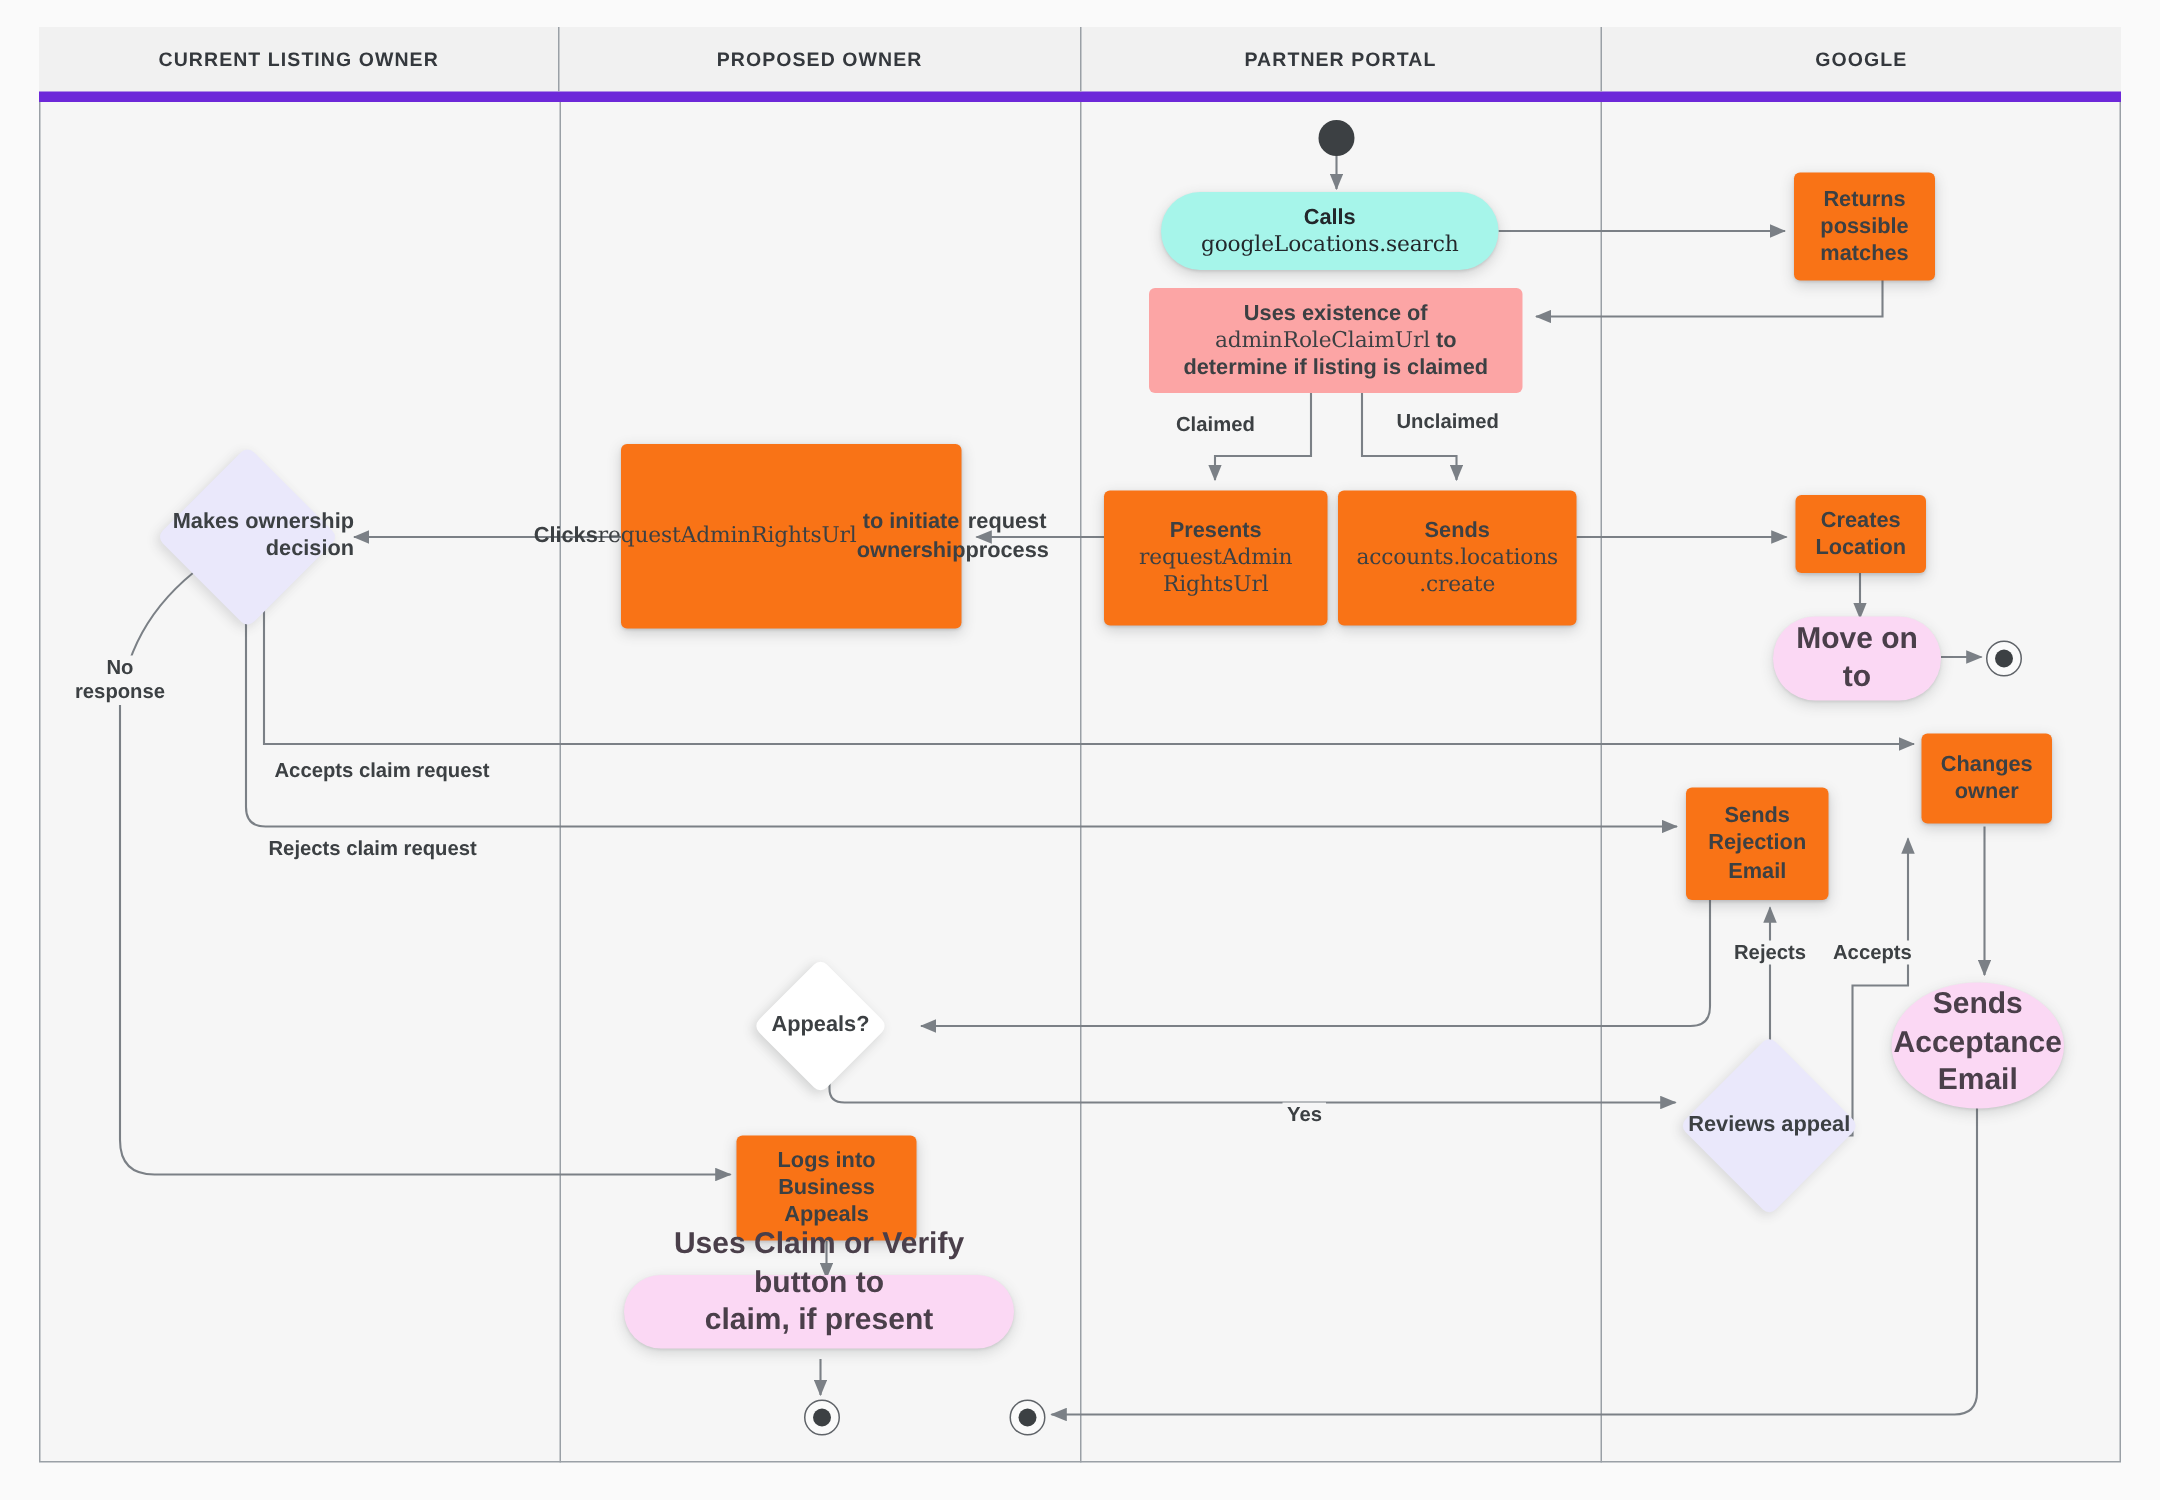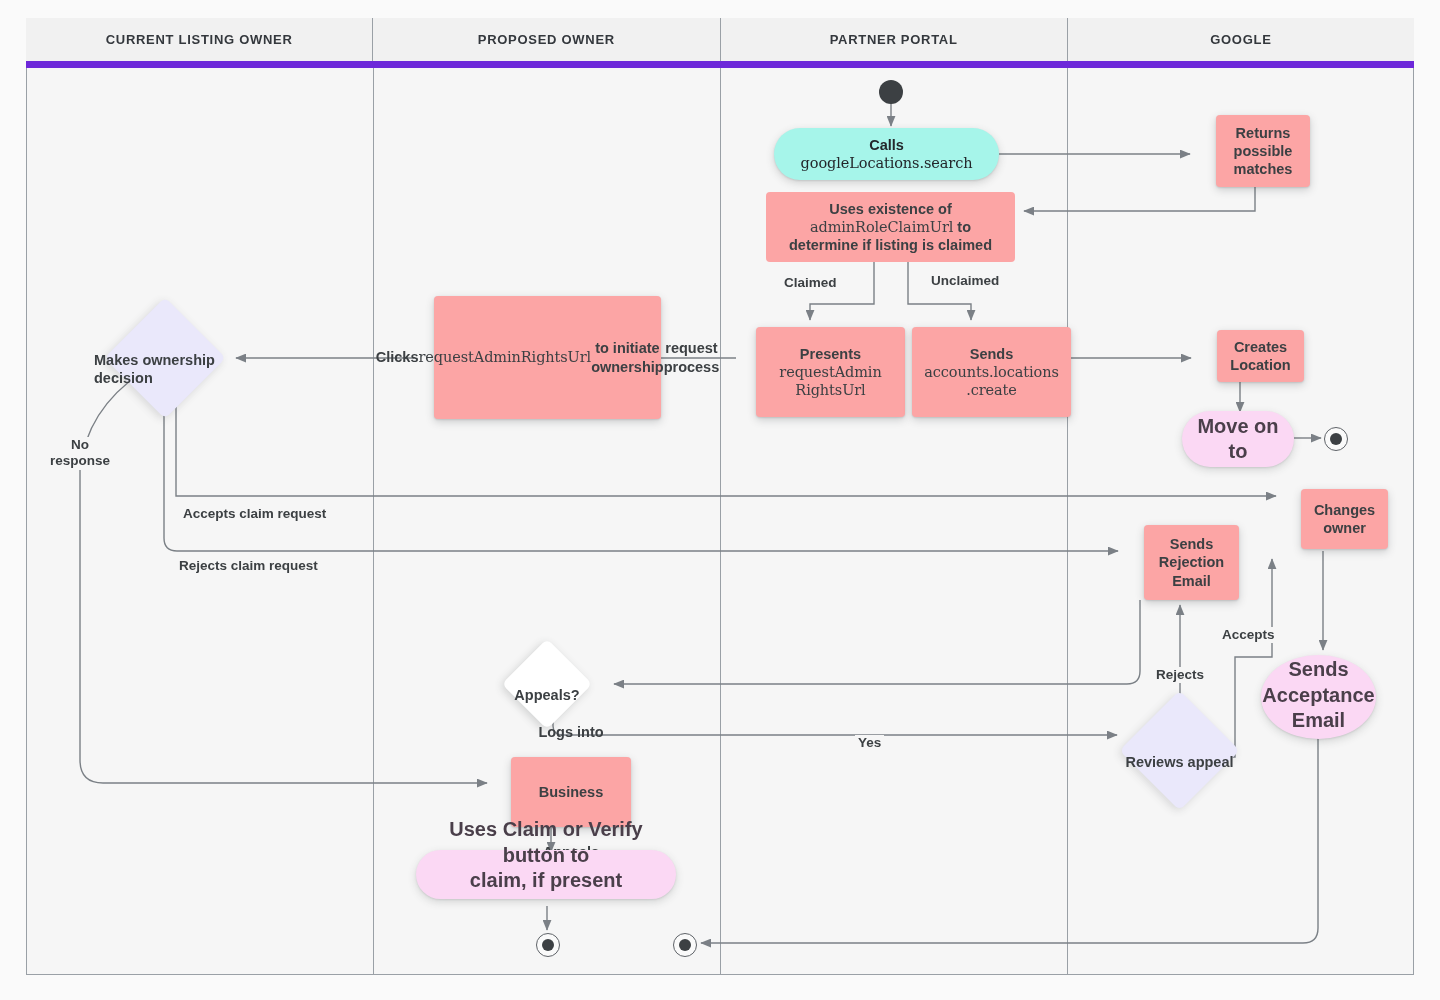--- a/index.html
+++ b/index.html
@@ -34,45 +34,45 @@
   .wire{fill:none;stroke:#7b8086;stroke-width:1.4;}
 
   
   .node{position:absolute;box-sizing:border-box;display:flex;align-items:center;
         justify-content:center;text-align:center;line-height:1.26;}
   .node .t{display:block;}
   .b{font-weight:700;}
   .mono{font-family:"DejaVu Serif", serif;font-weight:400;letter-spacing:-0.1px;}
 
   .rect{
-    background:#fca5a5;border-radius:4px;
+    background:#f97316;border-radius:4px;
     box-shadow:0 3px 9px rgba(60,64,67,.22), 0 1px 2px rgba(60,64,67,.16);
-    font-size:14.5px;font-weight:700;color:#3c4043;padding:6px 8px;margin-left:20px;
+    font-size:14.5px;font-weight:700;color:#3c4043;padding:6px 8px;
   }
   .pill-cyan{
     background:#a6f5ea;border-radius:999px;padding:6px 14px;
     box-shadow:0 3px 9px rgba(60,64,67,.2), 0 1px 2px rgba(60,64,67,.14);
     font-size:14.5px;color:#23272b;
   }
   .pill-pink{
     background:#fbd8f4;border-radius:999px;padding:6px 14px;
     box-shadow:0 3px 9px rgba(60,64,67,.18), 0 1px 2px rgba(60,64,67,.12);
     font-size:20px;font-weight:700;color:#4a3f4a;justify-content:flex-end;
   }
   .box-lav{
     background:#fca5a5;border-radius:4px;padding:6px 10px;
     font-size:14.5px;font-weight:700;color:#3c4043;
   }
   .diamond-wrap{position:absolute;}
   .diamond-shape{position:absolute;left:0;top:0;width:100%;height:100%;
     transform:rotate(45deg);border-radius:6px;}
   .dia-lav{background:#eae8fb;box-shadow:0 3px 8px rgba(60,64,67,.16);}
   .dia-white{background:#ffffff;box-shadow:0 3px 8px rgba(60,64,67,.2);}
-  .diamond-label{position:absolute;left:0;top:12px;width:100%;height:100%;
-    display:flex;align-items:center;justify-content:center;text-align:left;
+  .diamond-label{position:absolute;left:0;top:0;width:100%;height:100%;
+    display:flex;align-items:center;justify-content:center;text-align:right;
     font-size:14.5px;font-weight:700;color:#3c4043;line-height:1.22;}
 
   
   .start-dot{position:absolute;width:24px;height:24px;border-radius:50%;background:#3c4043;}
   .end-dot{position:absolute;width:22px;height:22px;border-radius:50%;
            border:1.6px solid #5f6368;background:#fafafa;}
   .end-dot::after{content:"";position:absolute;left:50%;top:50%;width:12px;height:12px;
            margin:-6px 0 0 -6px;border-radius:50%;background:#3c4043;}
 
   
@@ -228,21 +228,21 @@
   <div class="node rect" style="left:1281px;top:489px;width:87px;height:60px;">
     <span class="t">Changes owner</span>
   </div>
 
   <div class="node rect" style="left:1124px;top:525px;width:95px;height:75px;flex-direction:column;">
     <span class="t">Sends</span>
     <span class="t">Rejection</span>
     <span class="t">Email</span>
   </div>
 
-  <div class="elabel" style="left:1153px;top:627px;margin-top:40px;">Rejects</div>
+  <div class="elabel" style="left:1153px;top:627px;">Rejects</div>
   <div class="elabel" style="left:1219px;top:627px;">Accepts</div>
 
   <div class="node pill-pink" style="left:1261px;top:655px;width:115px;height:84px;flex-direction:column;border-radius:50%;">
     <span class="t">Sends</span>
     <span class="t">Acceptance</span>
     <span class="t">Email</span>
   </div>
 
   <div class="diamond-wrap" style="left:1137px;top:708px;width:85px;height:85px;">
     <div class="diamond-shape dia-lav"></div>
@@ -256,21 +256,21 @@
 
   <div class="diamond-wrap" style="left:515px;top:652px;width:64px;height:64px;">
     <div class="diamond-shape dia-white"></div>
     <div class="diamond-label" style="left:-22px;width:108px;">
       <span class="t">Appeals?</span>
     </div>
   </div>
 
   <div class="elabel" style="left:855px;top:735px;">Yes</div>
 
-  <div class="node rect" style="left:491px;top:757px;width:120px;height:70px;flex-direction:column;gap:42px;">
+  <div class="node rect" style="left:491px;top:757px;width:120px;height:70px;flex-direction:column;">
     <span class="t">Logs into</span>
     <span class="t">Business</span>
     <span class="t">Appeals</span>
   </div>
 
   <div class="node pill-pink" style="left:416px;top:850px;width:260px;height:49px;flex-direction:column;">
     <span class="t">Uses Claim or Verify button to</span>
     <span class="t">claim, if present</span>
   </div>
 

